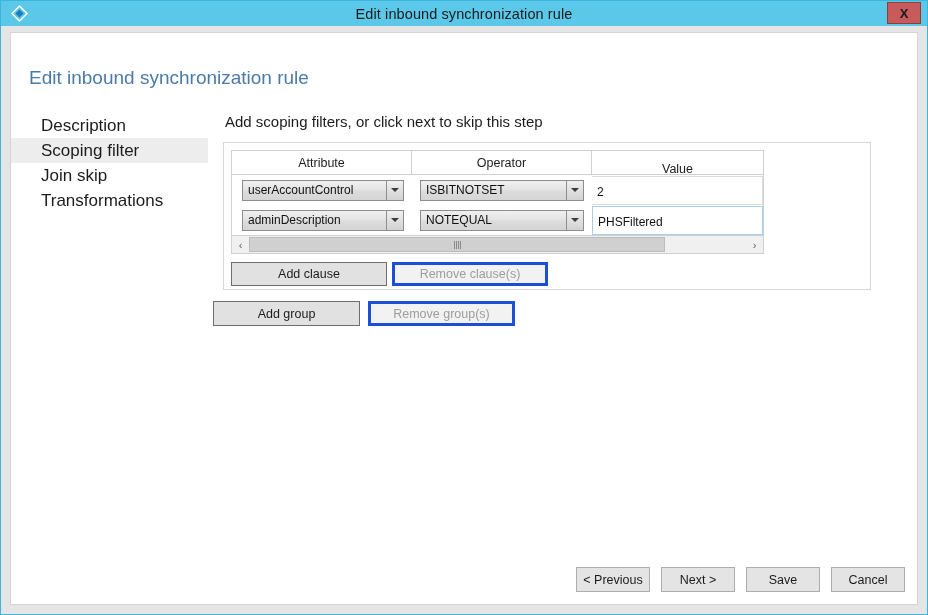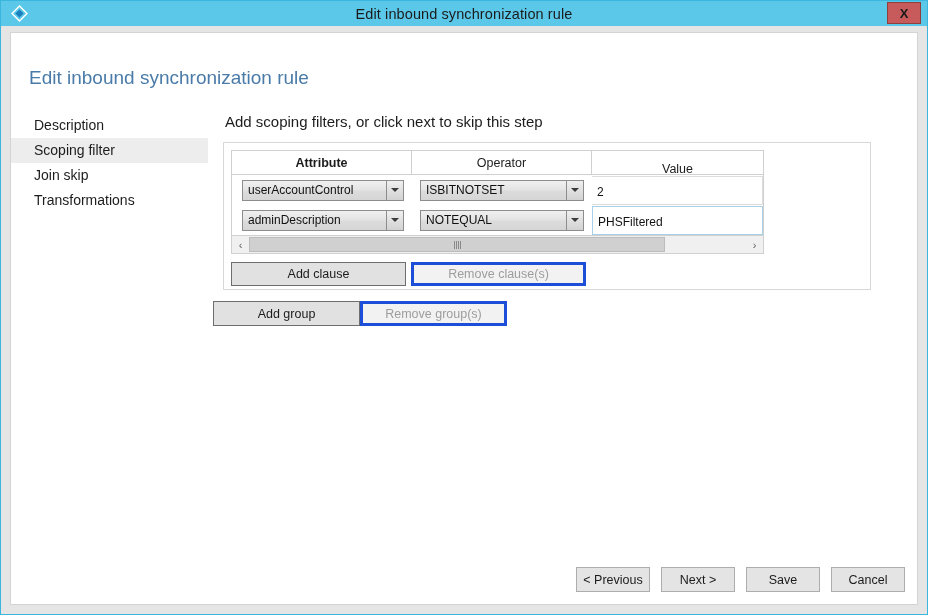--- a/index.html
+++ b/index.html
@@ -90,22 +90,22 @@
   
   .sidebar {
     position: absolute;
     left: 0px;
     top: 80px;
     width: 197px;
   }
   .side-item {
     height: 25px;
     line-height: 25px;
-    padding-left: 23px;
-    font-size: 14px;
+    padding-left: 30px;
+    font-size: 17px;
     color: #1c1c1c;
     cursor: pointer;
     white-space: nowrap;
   }
   .side-item.selected {
     background: #ededed;
   }
 
   
   .main {
@@ -146,21 +146,21 @@
   .grid-head .hcell {
     font-size: 12.5px;
     color: #1c1c1c;
     display: flex;
     align-items: center;
     justify-content: center;
     border-right: 1px solid #d0d0d0;
     box-sizing: border-box;
   }
   .grid-head .hcell:last-child { border-right: none; }
-  .col-attr { width: 180px; font-weight: bold; }
+  .col-attr { width: 180px; }
   .col-oper { width: 180px; }
   .col-val  { width: 171px; margin-top: 12px; }
 
   .grid-row {
     display: flex;
     height: 30px;
     align-items: center;
   }
   .cell {
     box-sizing: border-box;
@@ -297,24 +297,25 @@
     border: 3px solid #1d4ed8;
     color: #9d9d9d;
     cursor: default;
   }
 
   .clause-bar {
     display: flex;
     gap: 5px;
     margin-top: 8px;
   }
-  .clause-bar .btn { width: 175px; height: 24px; }
+  .clause-bar .btn { width: 156px; height: 24px; }
 
   .group-bar {
     display: flex;
+    gap: 8px;
     margin-top: 11px;
     margin-left: -10px;
   }
   .group-bar .btn { width: 147px; height: 25px; }
 
   
   .footer {
     position: absolute;
     right: 12px;
     bottom: 12px;

